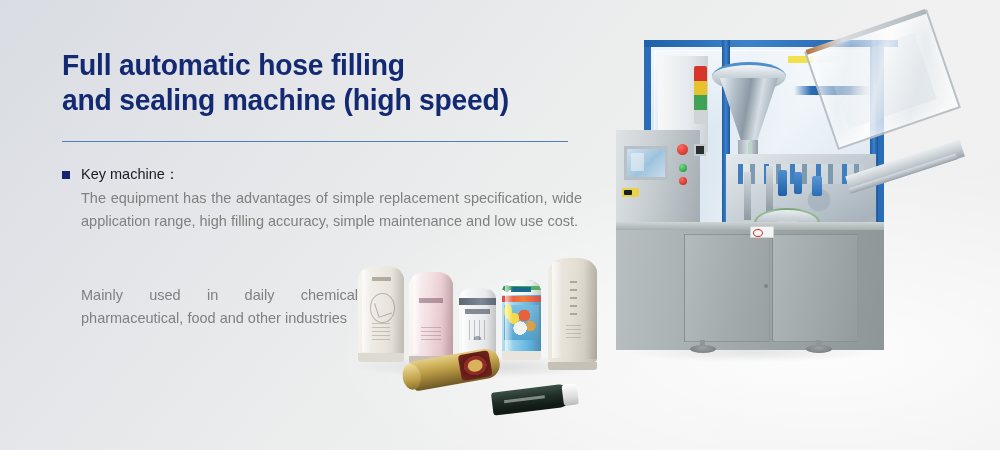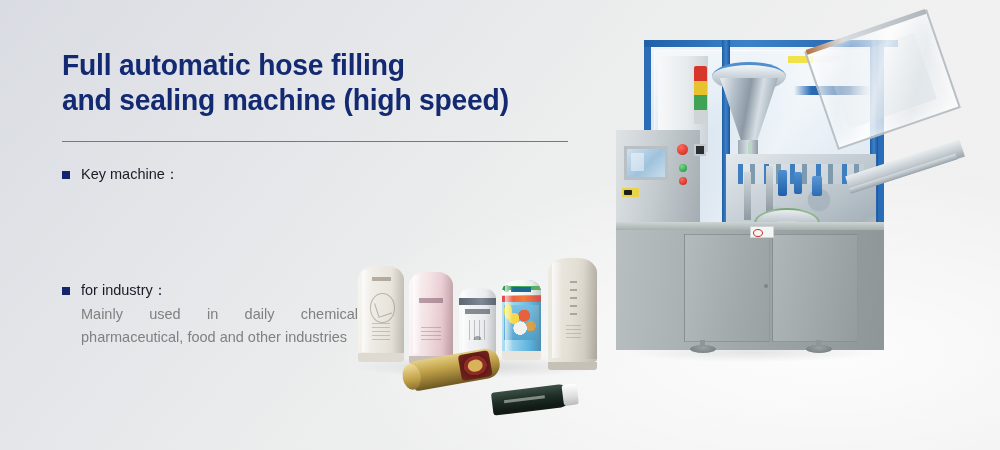--- a/index.html
+++ b/index.html
@@ -285,27 +285,24 @@
 
   <div class="title">Full automatic hose filling
 and sealing machine (high speed)</div>
   <div class="divider"></div>
 
   <div class="block b1">
     <div class="bullet-row">
       <span class="sq"></span>
       <span class="bullet-label">Key machine：</span>
     </div>
+    <div class="body-text">The equipment has the advantages of simple replacement specification, wide application range, high filling accuracy, simple maintenance and low use cost.</div>
   </div>
 
   <div class="block b2">
-    <div class="bullet-row">
-      <span class="sq"></span>
-      <span class="bullet-label">for industry：</span>
-    </div>
     <div class="body-text narrow">Mainly used in daily chemical, pharmaceutical, food and other industries</div>
   </div>
 
   <div class="tubes">
     <div class="tube-shadow" style="left:2px;top:104px;width:246px;height:22px;"></div>
 
     <div class="tube" id="t1">
       <div class="body">
           <span class="gloss"></span>
           <span class="shade"></span>

